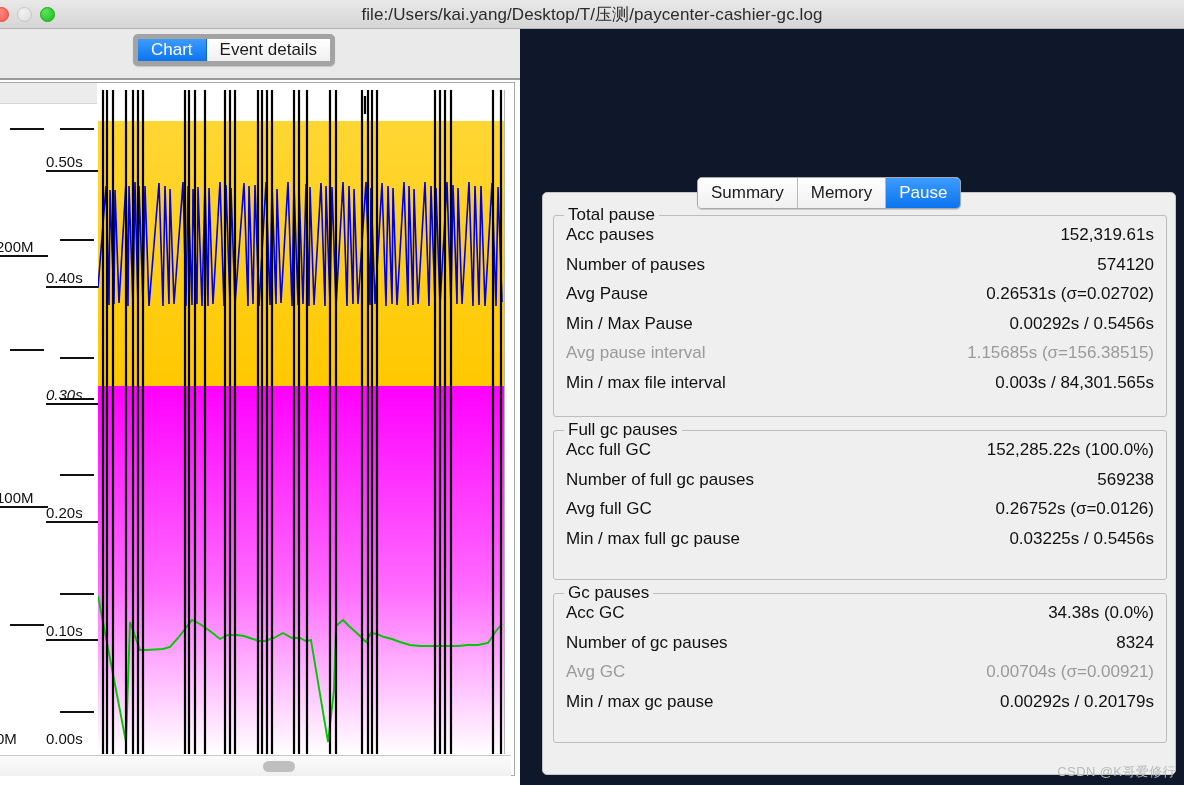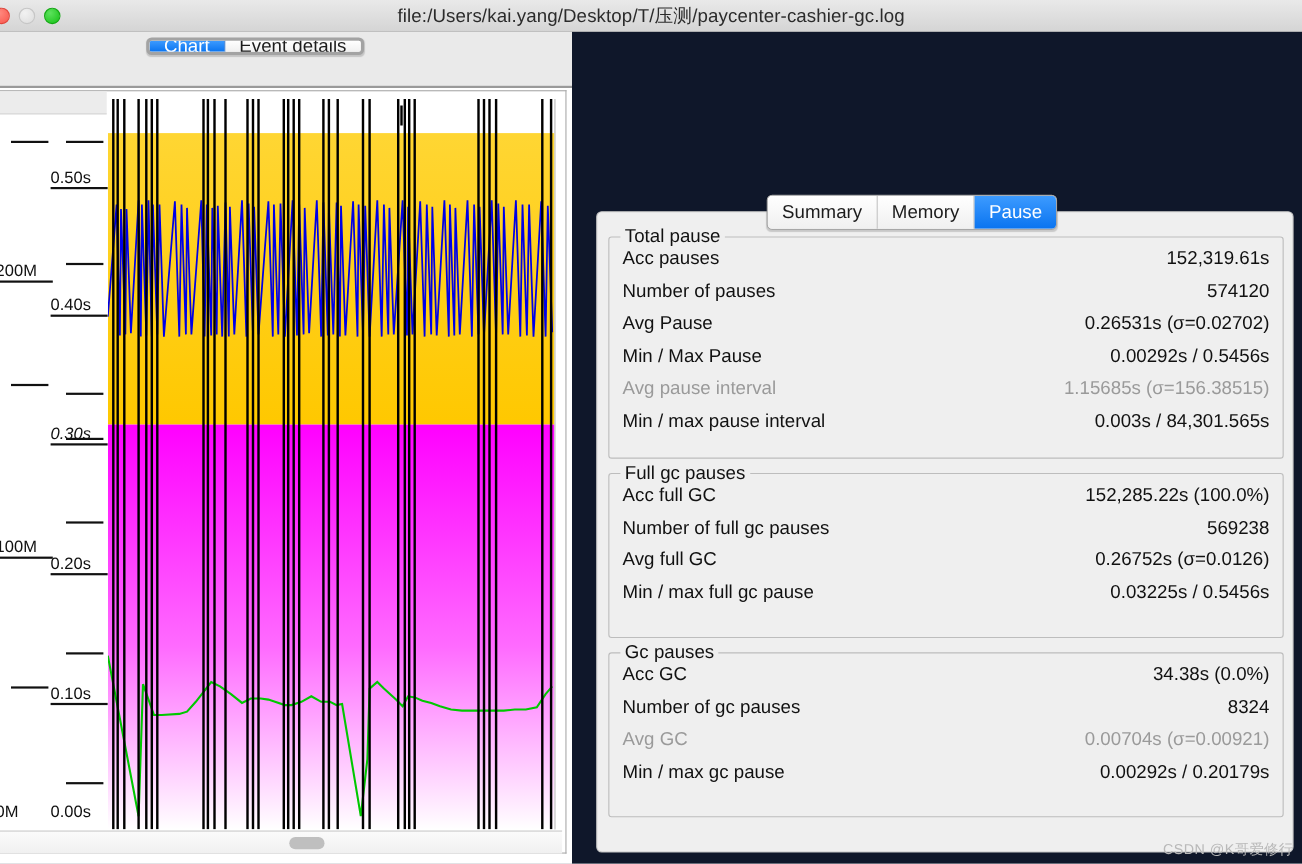--- a/index.html
+++ b/index.html
@@ -30,22 +30,22 @@
   }
 
   
   #tabstrip {
     position: absolute; left: 0; top: 29px; width: 1184px; height: 51px;
     background: #eaeaea;
     border-bottom: 2px solid #9a9a9a;
   }
   #tabgroup {
     position: absolute; left: 133px; top: 5px;
-    height: 16px; display: flex;
-    border: 3px solid #a3a3a3; border-radius: 5px; overflow: hidden;
+    height: 32px; display: flex;
+    border: 5px solid #a3a3a3; border-radius: 5px; overflow: hidden;
     box-shadow: 0 1px 1px rgba(0,0,0,.16);
     background: #fff;
     justify-content: flex-end;
   }
   .tabbtn {
     padding: 0 13px; height: 100%;
     display: flex; align-items: center; justify-content: center;
     font-size: 17px; color: #1c1c1c;
     background: linear-gradient(#ffffff, #f0f0f0);
     border-right: 1px solid #b8b8b8;
@@ -305,21 +305,21 @@
         </div>
         <div class="row">
           <span>Min / Max Pause</span>
           <span>0.00292s / 0.5456s</span>
         </div>
         <div class="row dim">
           <span>Avg pause interval</span>
           <span>1.15685s (σ=156.38515)</span>
         </div>
         <div class="row">
-          <span>Min / max pause interval</span>
+          <span>Min / max file interval</span>
           <span>0.003s / 84,301.565s</span>
         </div>
       </div>
     </div>
 
     <div class="group" style="top:237px; height:150px;">
       <div class="group-title">Full gc pauses</div>
       <div style="padding-top:9px;">
         <div class="row">
           <span>Acc full GC</span>

